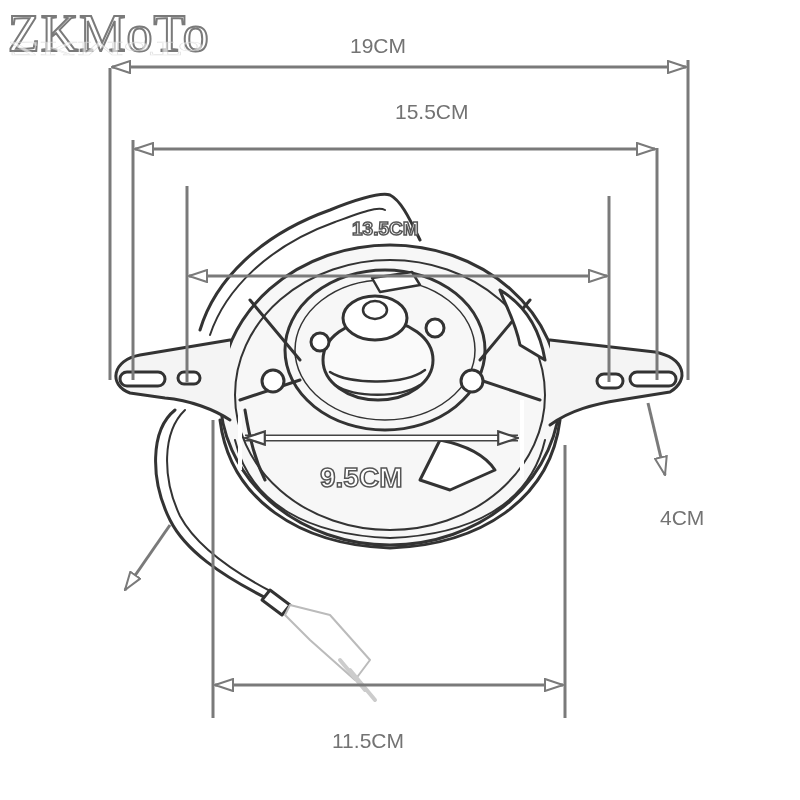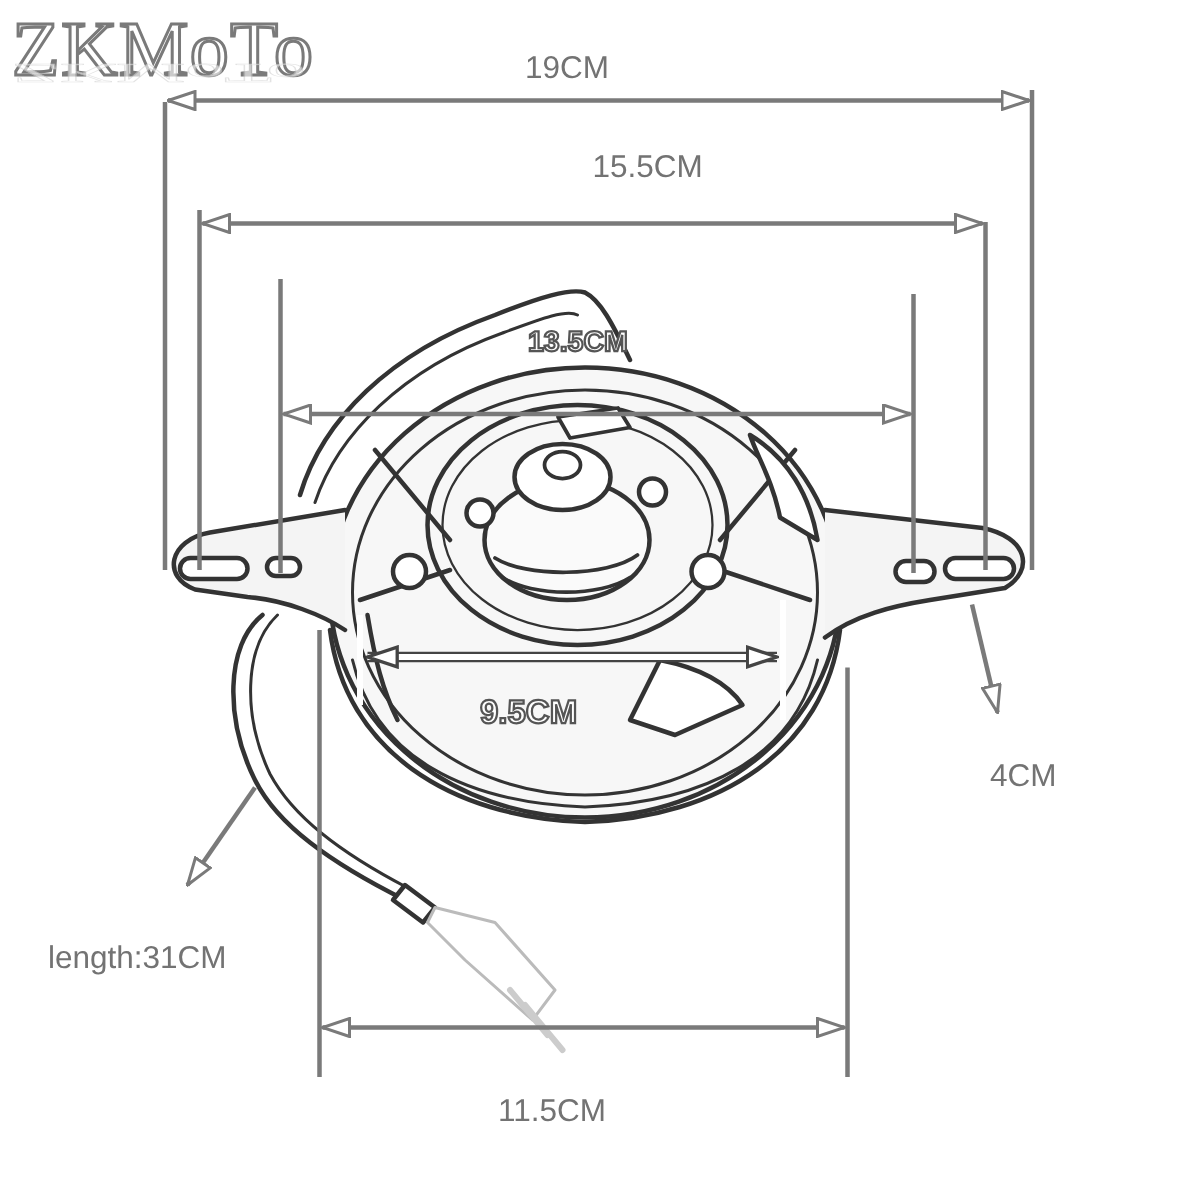--- a/index.html
+++ b/index.html
@@ -105,17 +105,16 @@
       <line x1="522" y1="400" x2="522" y2="480" stroke="#fff" stroke-width="4"></line>
     </g>
   </svg>
 
   <div class="brand">ZKMoTo</div>
   <div class="brand-reflect">ZKMoTo</div>
 
   <div class="dim-label" style="left:350px;top:34px;">19CM</div>
   <div class="dim-label" style="left:347px;top:100px;margin-left:48px;">15.5CM</div>
   <div class="inner-label" style="left:352px;top:218px;font-size:19px;">13.5CM</div>
-  <div class="inner-label" style="left:320px;top:462px;font-size:22px;">9.5CM</div>
+  <div class="inner-label" style="left:320px;top:462px;font-size:28px;">9.5CM</div>
   <div class="dim-label" style="left:612px;top:506px;margin-left:48px;">4CM</div>
-  <div class="dim-label" style="left:32px;top:627px;">length:31CM</div>
   <div class="dim-label" style="left:332px;top:729px;">11.5CM</div>
 </div>
 
 </body></html>

